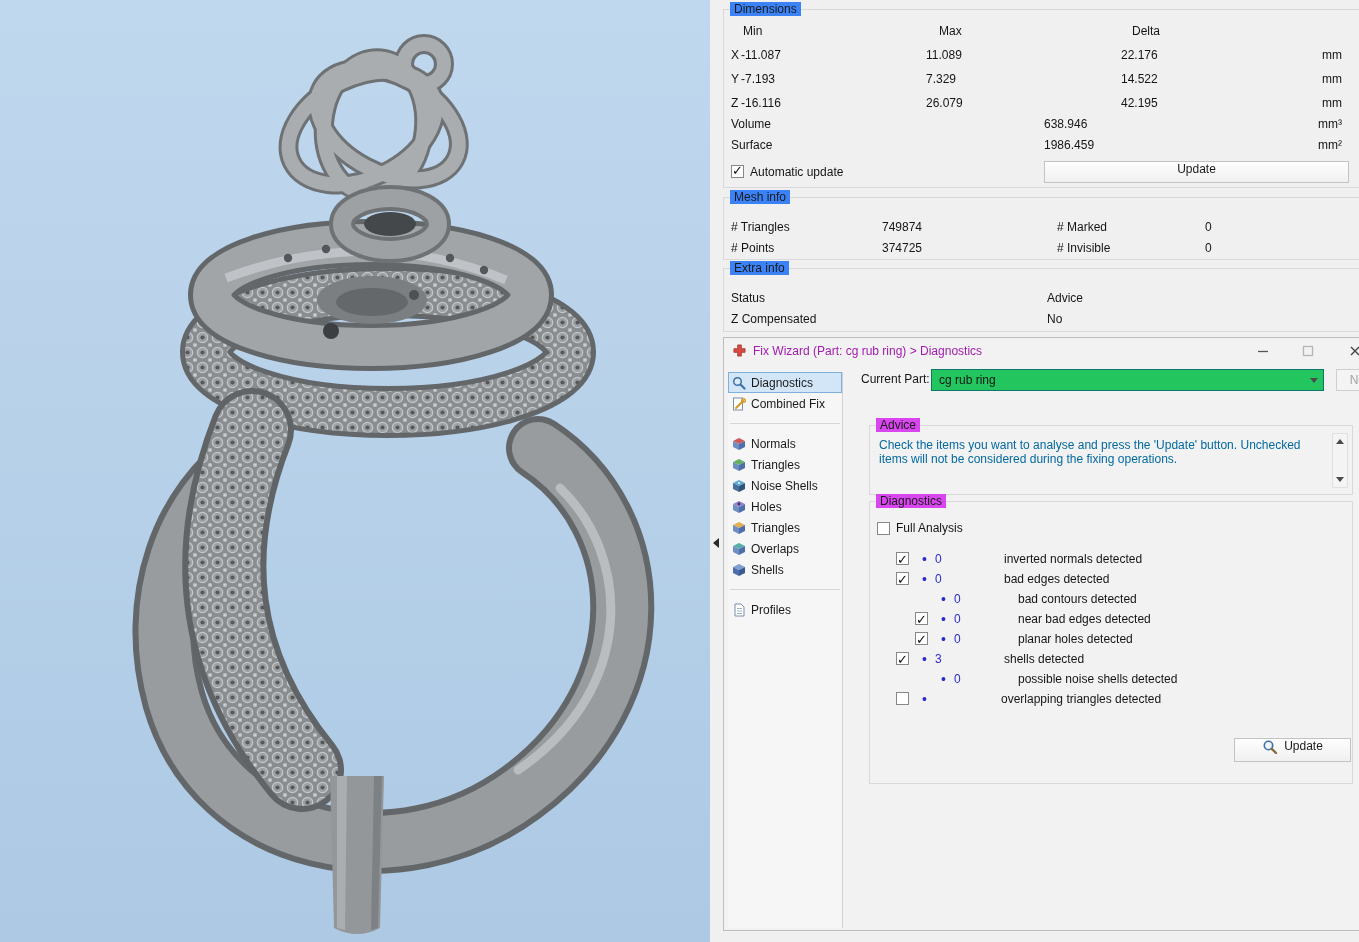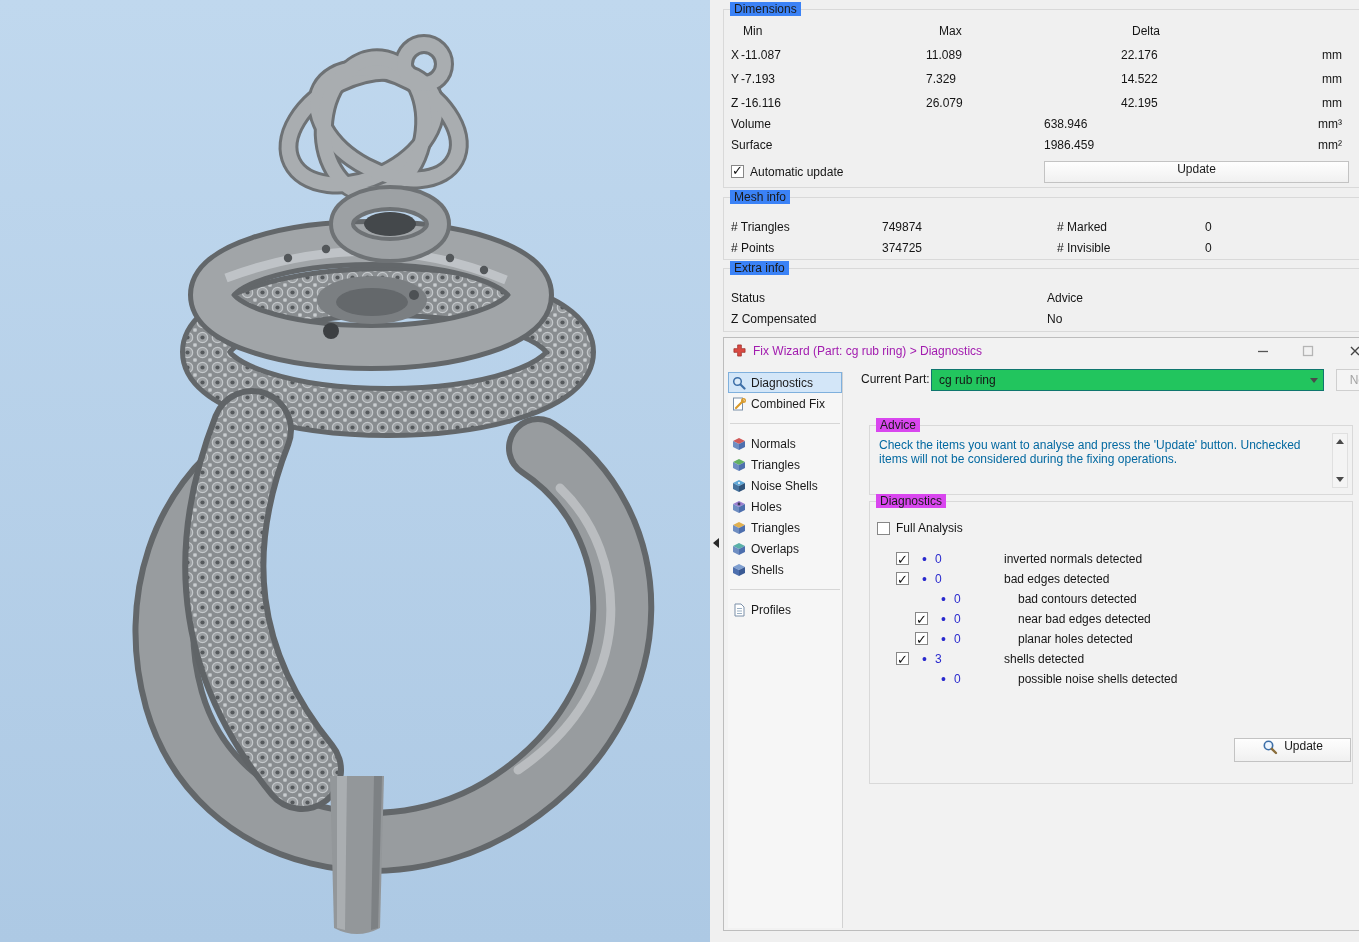--- a/index.html
+++ b/index.html
@@ -408,20 +408,25 @@
         <span class="cb checked"></span>
         <span class="bullet"></span>
         <span class="count">3</span>
         <span class="lbl">shells detected</span>
       </div>
       <div class="diag-row sub" style="top:167px">
         <span class="bullet"></span>
         <span class="count">0</span>
         <span class="lbl">possible noise shells detected</span>
       </div>
+      <div class="diag-row" style="top:187px">
+        <span class="cb"></span>
+        <span class="bullet"></span>
+        <span class="lbl" style="left:131px">overlapping triangles detected</span>
+      </div>
 
       <div class="btn" id="btn-update2">
         <svg width="16" height="16" viewBox="0 0 16 16">
           <circle cx="6.5" cy="6.5" r="4.2" fill="#eef6ff" stroke="#3d6fa8" stroke-width="1.6"></circle>
           <line x1="9.8" y1="9.8" x2="14" y2="14" stroke="#8a6d3b" stroke-width="2.4" stroke-linecap="round"></line>
         </svg>
         <span>Update</span>
       </div>
     </div>
 

